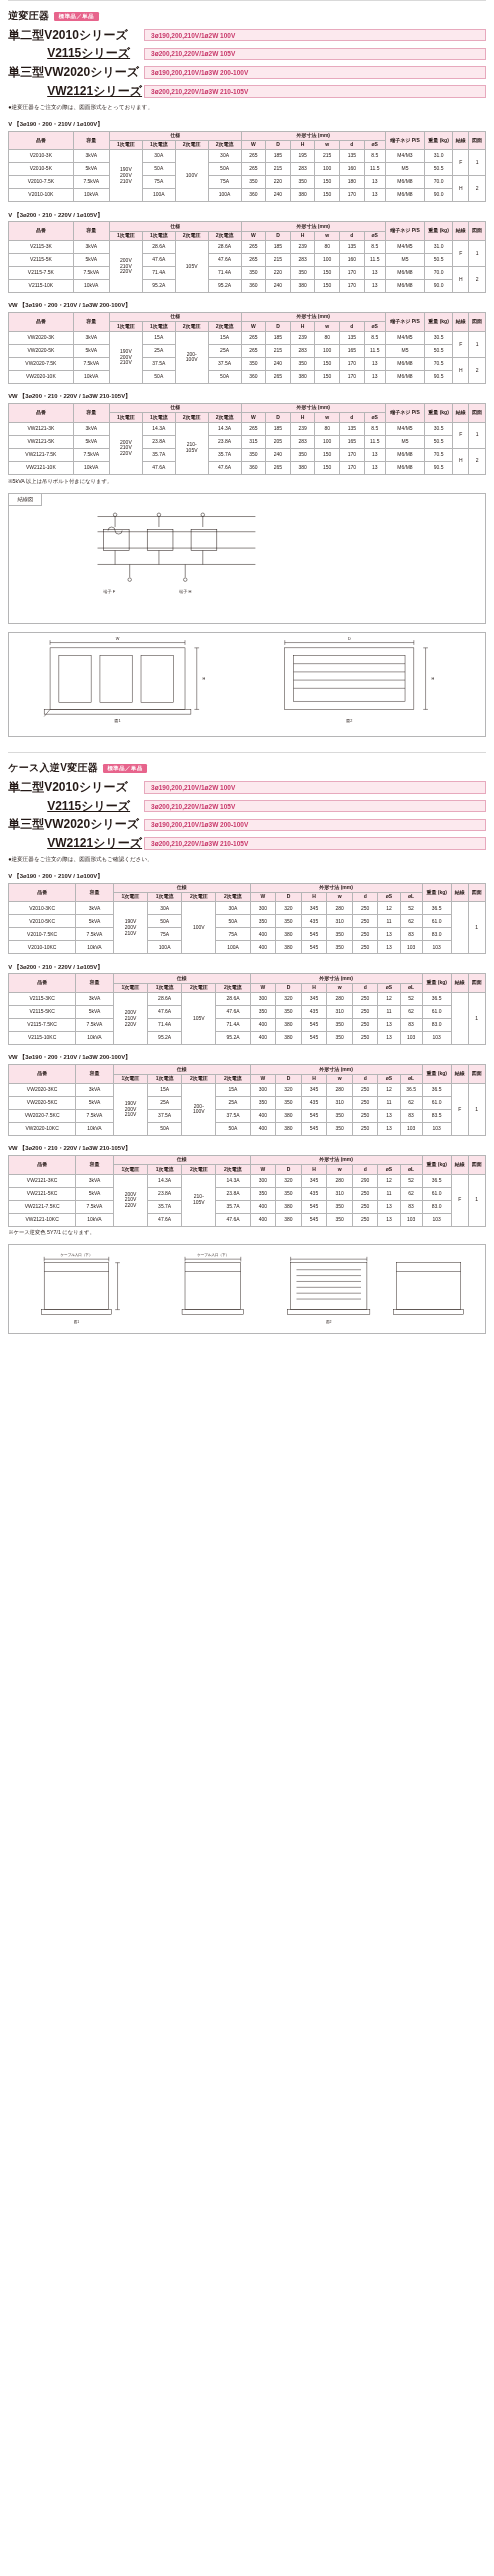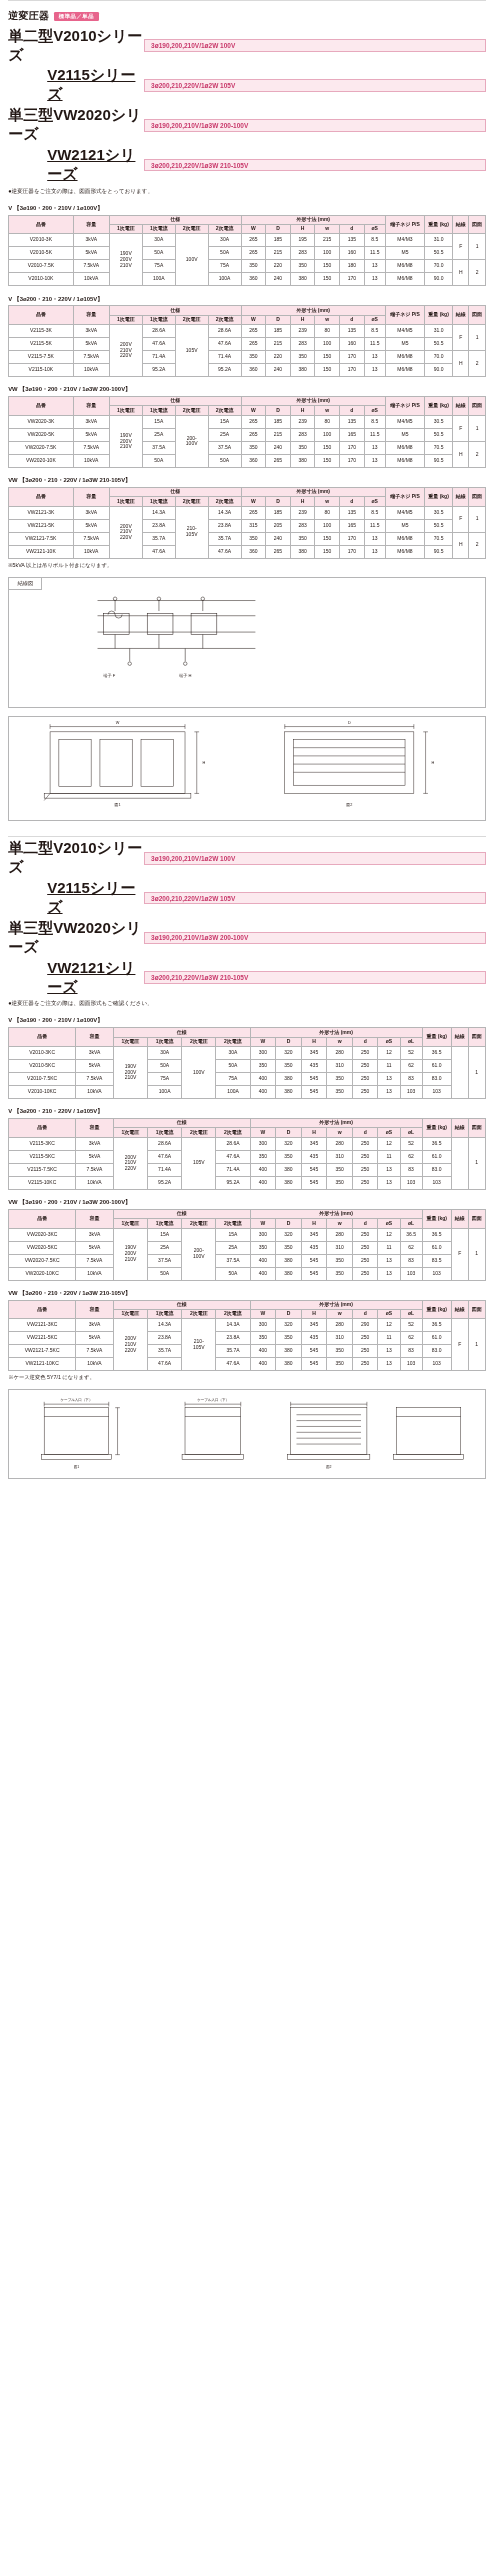--- a/index.html
+++ b/index.html
@@ -18,21 +18,21 @@
   .sect-title { font-size: 10px; font-weight: bold; color:#231815; letter-spacing:0.3px; }
   .std-badge {
     background:#e7648c; color:#fff; font-size:5.3px; padding:1.2px 4.7px; border-radius:1.2px;
     font-weight:bold; letter-spacing:0.6px;
   }
   .divider-top { border-top:0.6px solid #d9d9d9; margin:0; }
 
   
   .series-block { margin-top:2.3px; }
   .series-row { display:flex; align-items:center; margin-bottom:1.8px; }
-  .series-name { font-size:15px; font-weight:bold; width:136px; flex:0 0 136px; letter-spacing:0px;}
+  .series-name { font-size:12px; font-weight:bold; width:136px; flex:0 0 136px; letter-spacing:0px;}
   .series-name.indent { padding-left:39px; width:136px;text-decoration:underline; }
   .series-spec {
     flex:1; background:#fce9ee; border:0.6px solid #e7a9bd; color:#c8386a;
     font-size:6.5px; padding:1.8px 0 1.8px 5.9px; font-weight:bold;
   }
   .note-line { font-size:5.6px; color:#231815; margin:3.5px 0 5.9px 0; }
 
   
   .tbl-caption { font-size:5.9px; font-weight:bold; margin: 8.2px 0 1.8px 0; }
   table.spec { border-collapse:collapse; width:100%; font-size:5px; }
@@ -555,20 +555,24 @@
           </g>
         </svg>
       </div>
     </div>
   </div>
 
   <div class="page-break"></div>
 
   <div>
     <div class="divider-top"></div>
+    <div class="sect-title-row">
+      <div class="sect-title">ケース入逆V変圧器</div>
+      <div class="std-badge">標準品／単品</div>
+    </div>
 
     <div class="series-block">
       <div class="series-row">
         <div class="series-name">単二型V2010シリーズ</div>
         <div class="series-spec">3ø190,200,210V/1ø2W 100V</div>
       </div>
       <div class="series-row">
         <div class="series-name indent">V2115シリーズ</div>
         <div class="series-spec">3ø200,210,220V/1ø2W 105V</div>
       </div>

